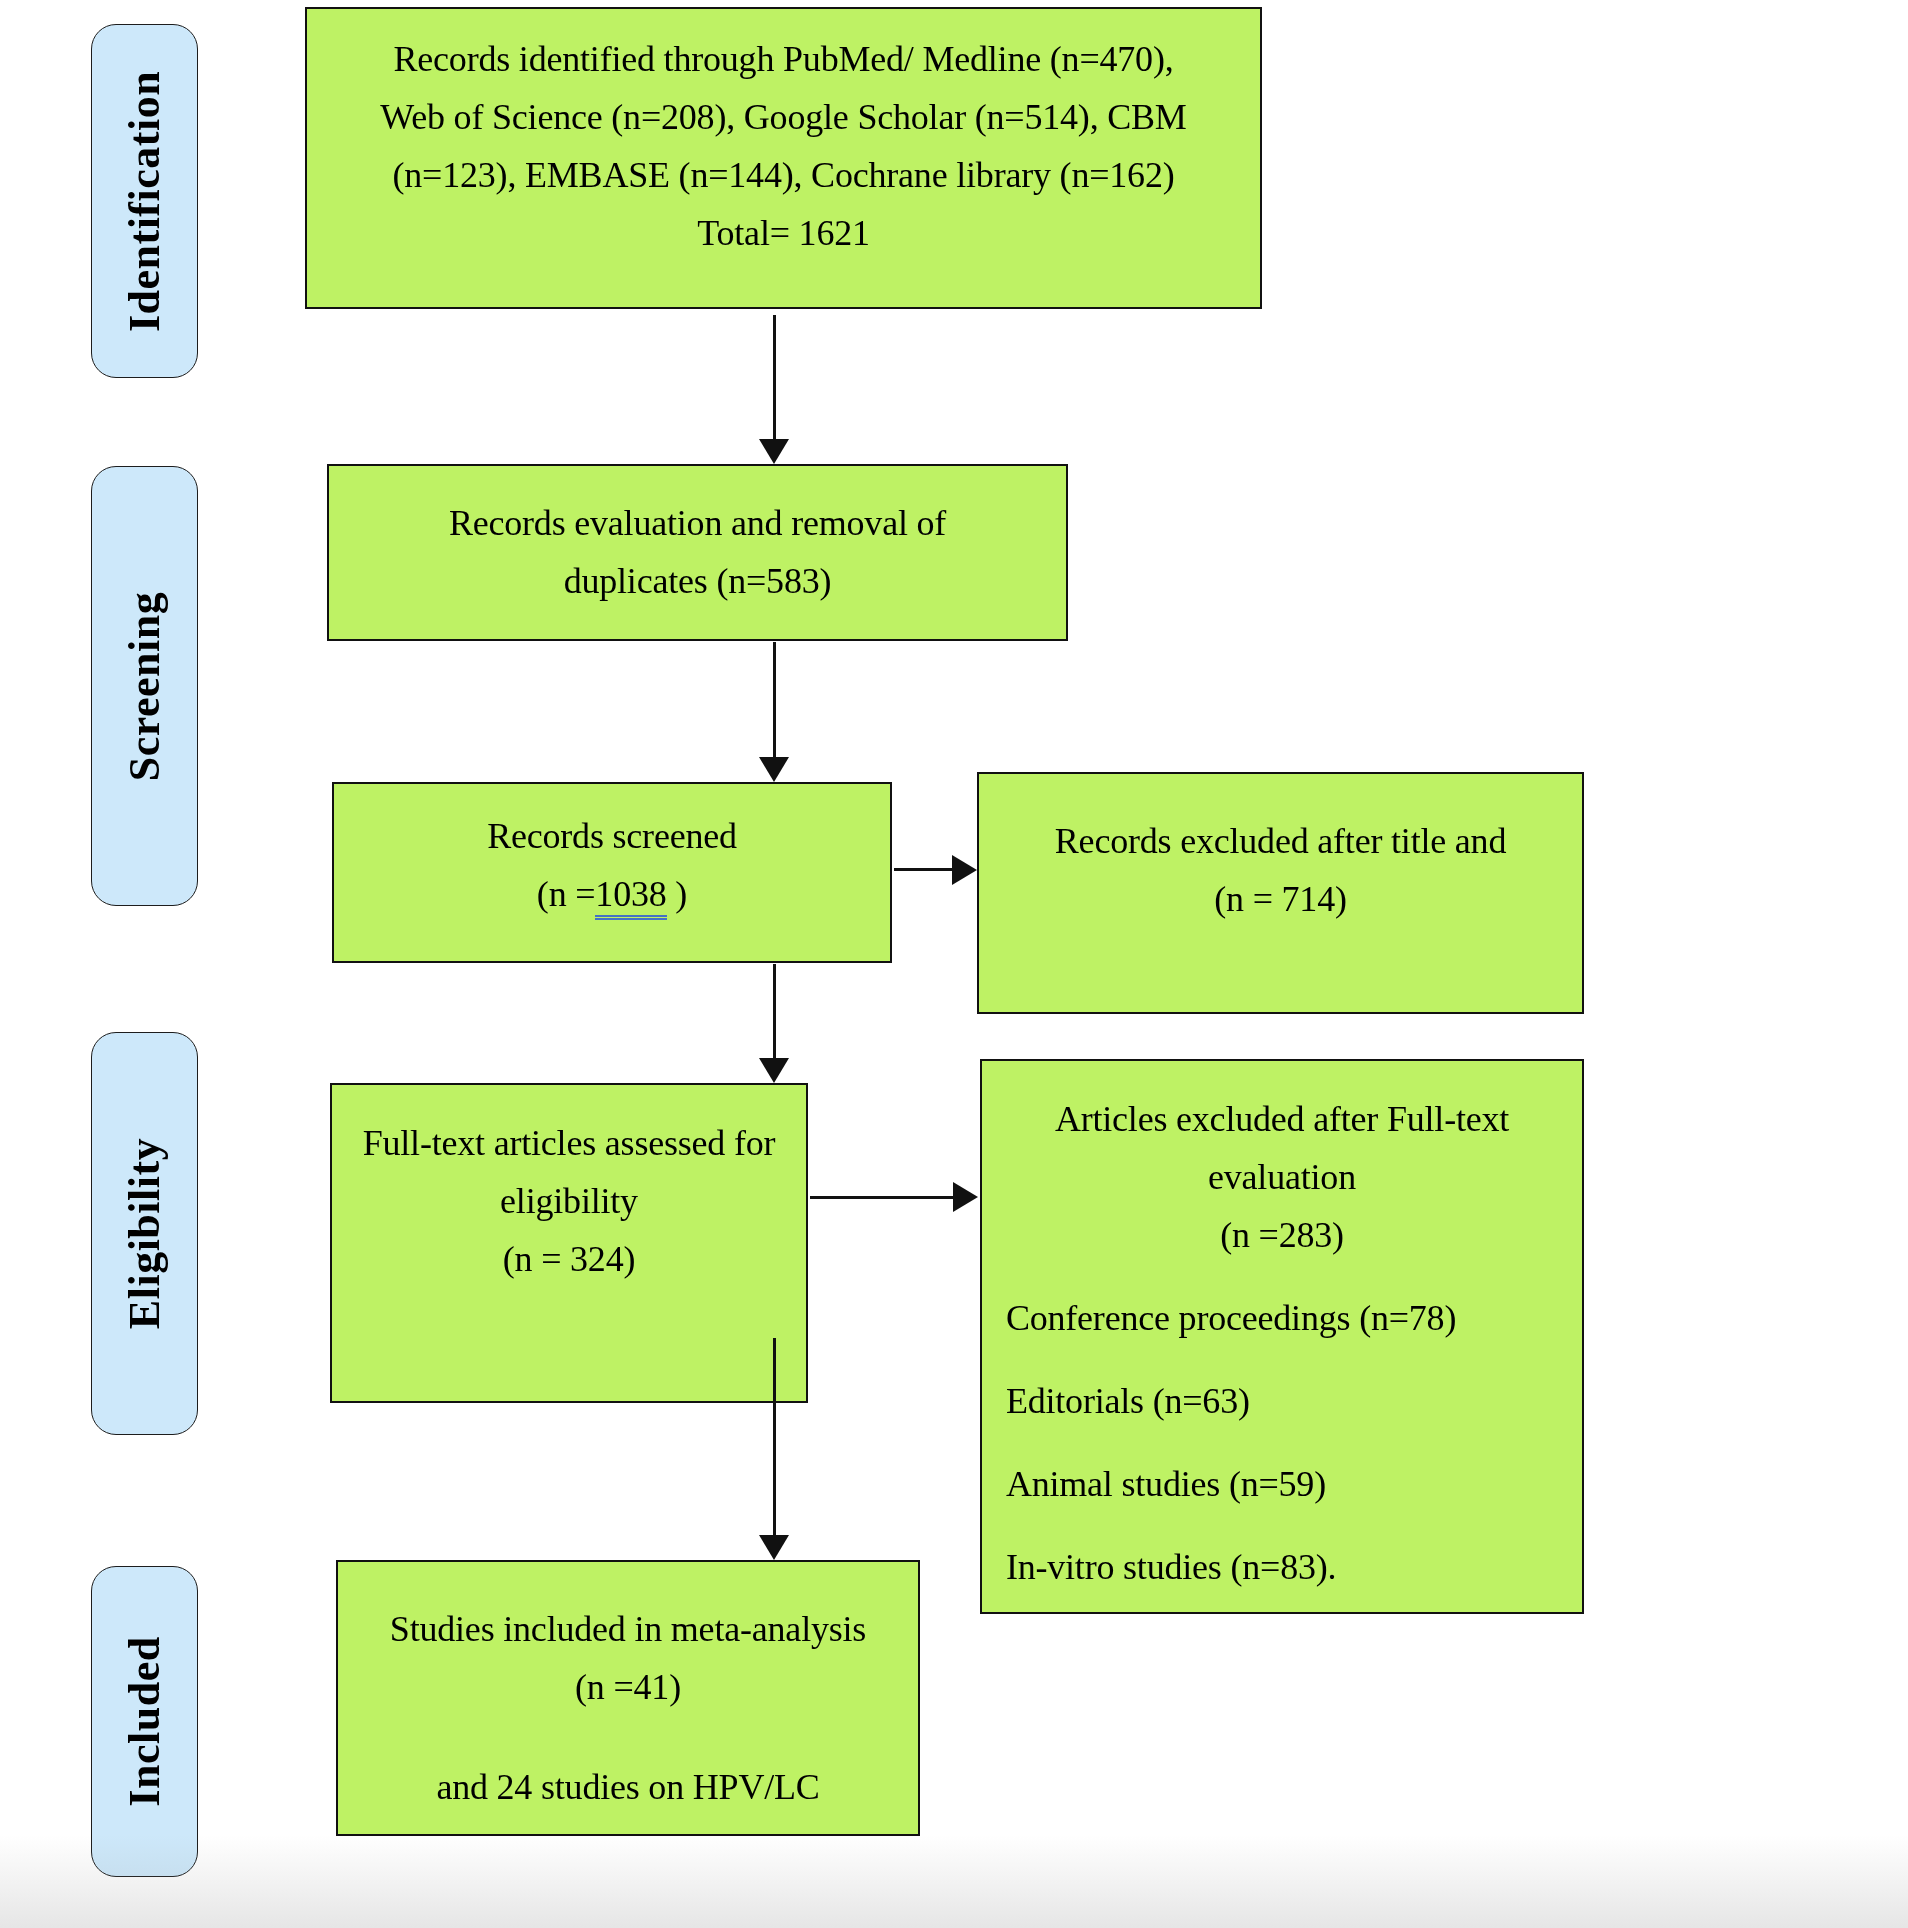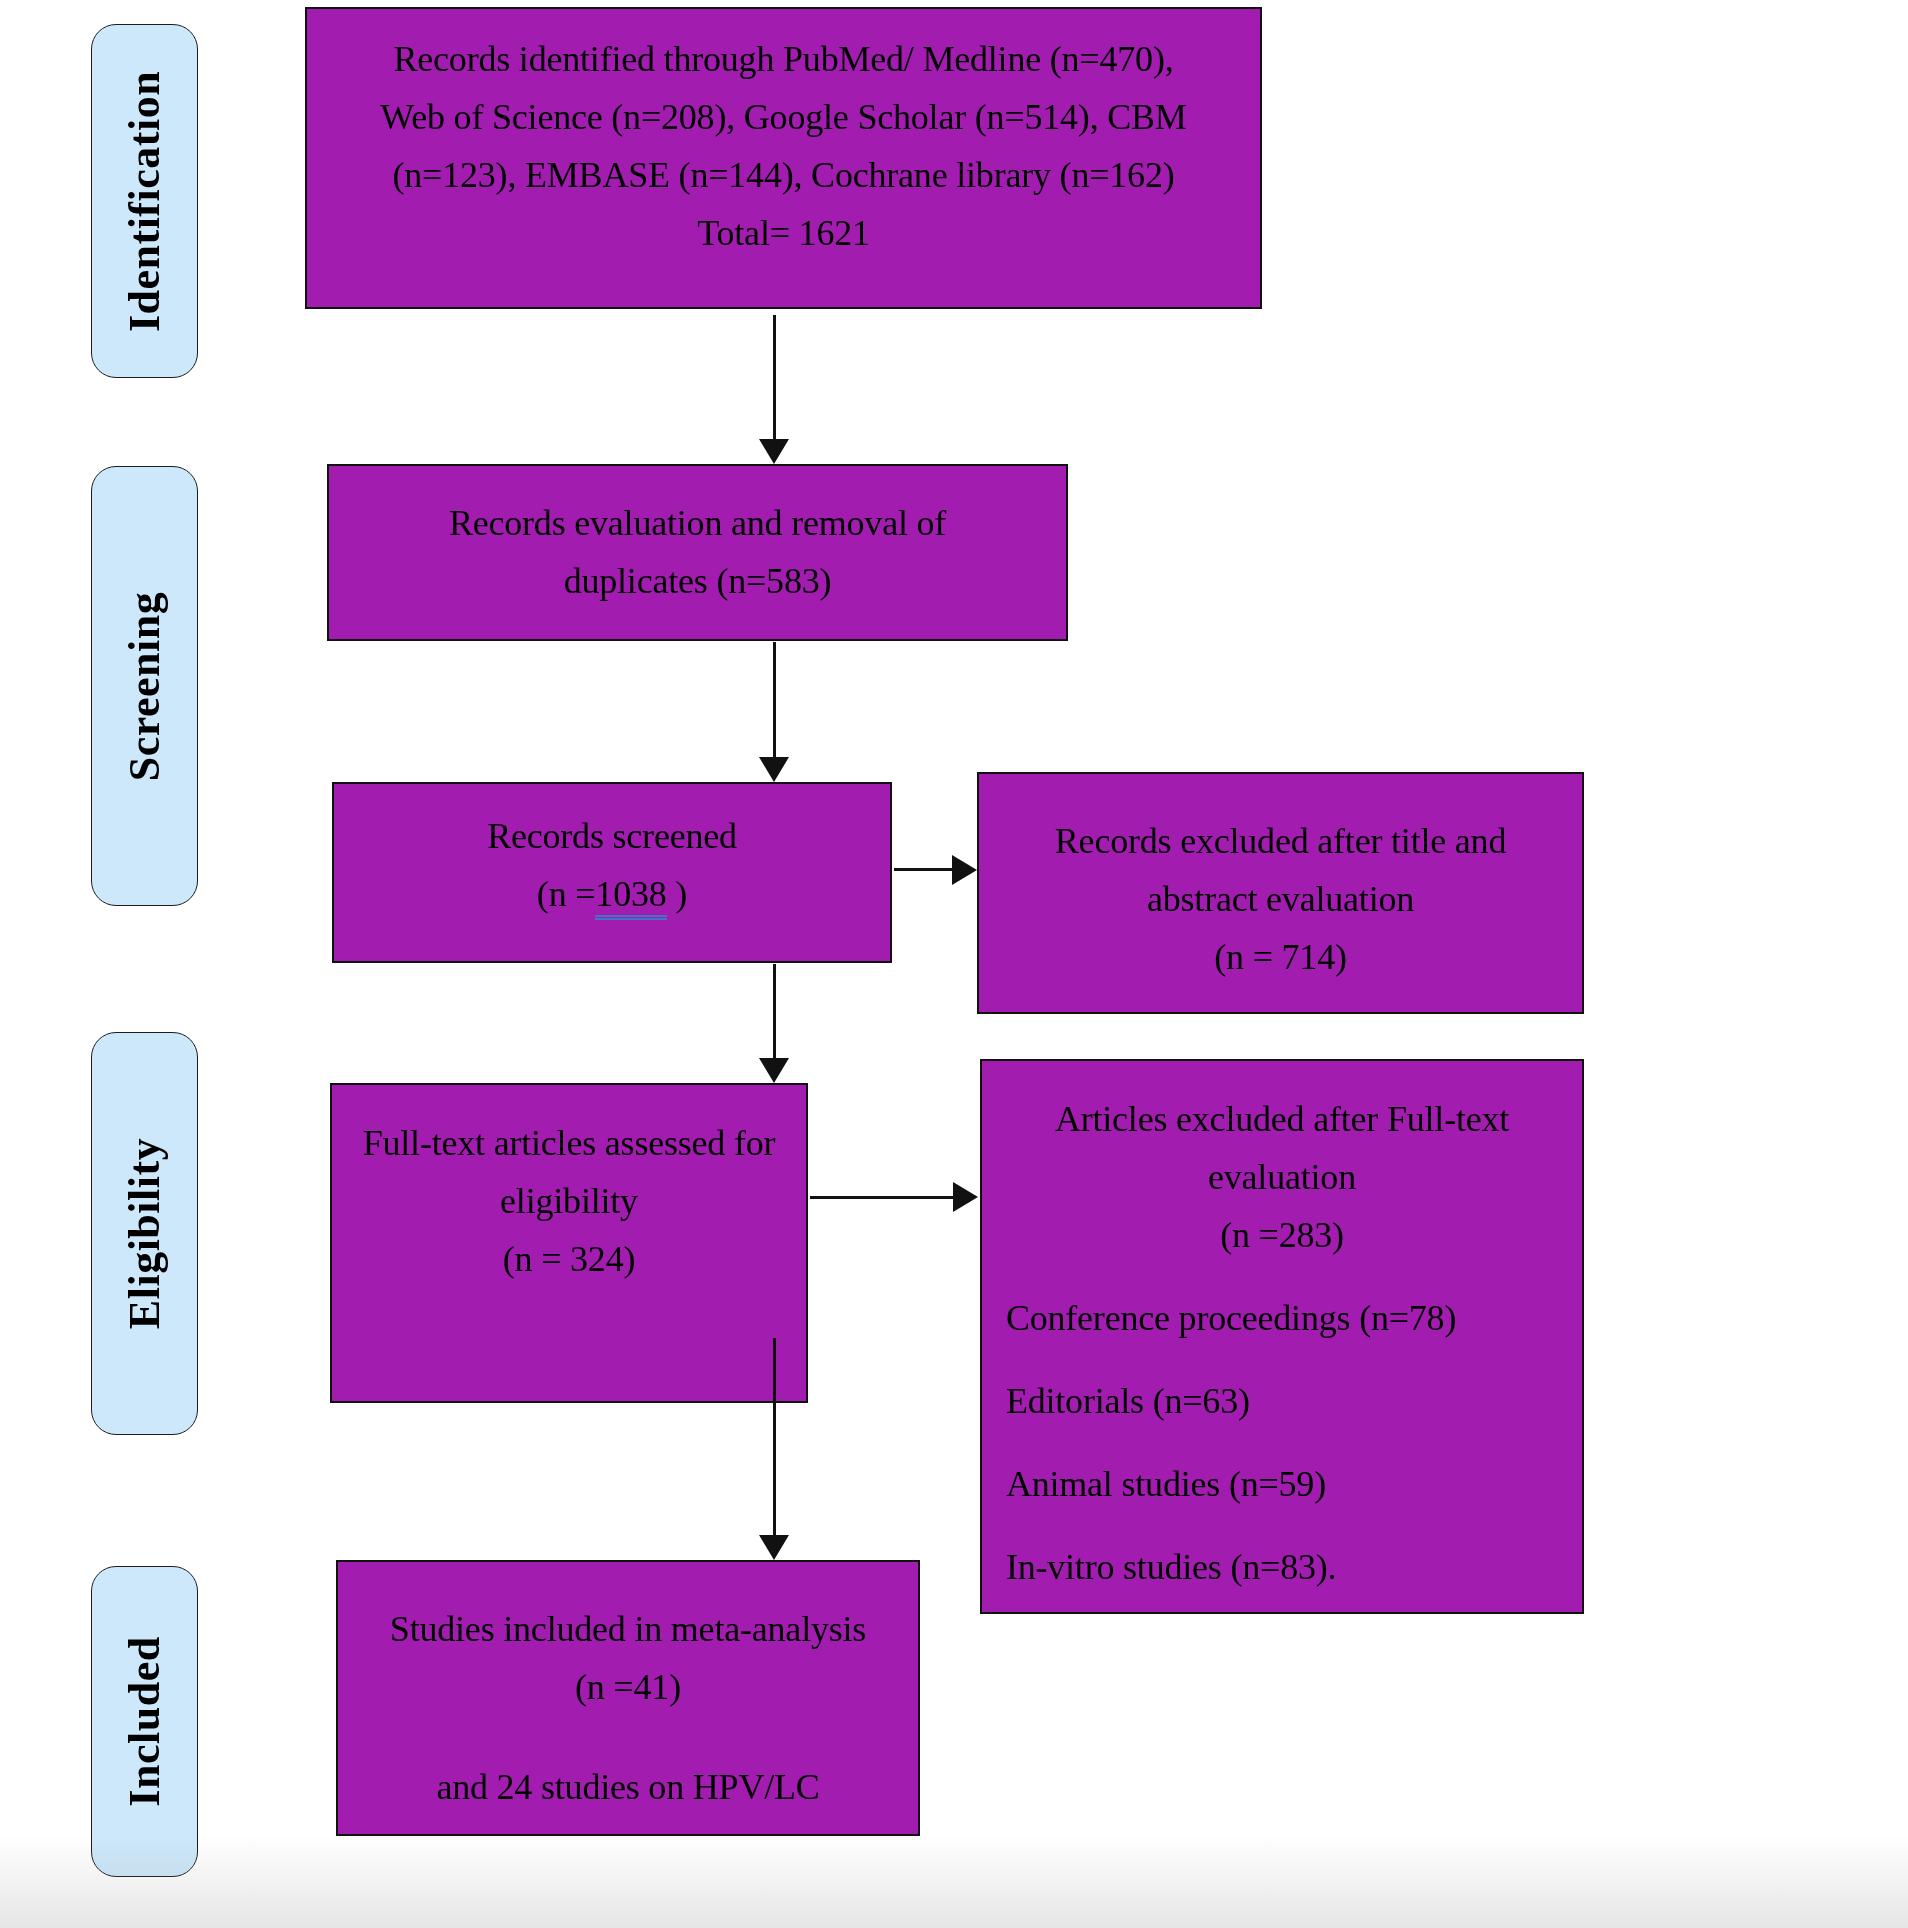--- a/index.html
+++ b/index.html
@@ -23,21 +23,21 @@
   .stage .vtext{
     transform:rotate(-90deg);
     white-space:nowrap;
     font-weight:bold;
     font-size:44px;
     letter-spacing:0.5px;
   }
   
   .flow-box{
     position:absolute;
-    background:#a21caf;
+    background:#bef264;
     border:2.9px solid #111;
     box-sizing:border-box;
     text-align:center;
     font-size:36px;
     line-height:58px;
     letter-spacing:-0.2px;
   }
   .flow-box .ln{white-space:nowrap;}
   .underline-blue{
     border-bottom:5.7px double #4472c4;
@@ -108,21 +108,20 @@
   <div class="flow-box" style="left:332px;top:782px;width:560px;height:181px;padding-top:23px;">
     <div class="ln">Records screened</div>
     <div class="ln"><span>(n =</span><span class="underline-blue">1038</span><span> )</span></div>
   </div>
 
   <div class="hline" style="left:894px;top:868px;width:60px;"></div>
   <div class="head-right" style="left:952px;top:855px;"></div>
 
   <div class="flow-box" style="left:977px;top:772px;width:607px;height:242px;padding-top:38px;">
     <div class="ln">Records excluded after title and</div>
-    <div class="ln">abstract evaluation</div>
     <div class="ln">(n = 714)</div>
   </div>
 
   <div class="vline" style="left:773px;top:964px;height:94px;"></div>
   <div class="head-down" style="left:759px;top:1058px;"></div>
 
   <div class="flow-box" style="left:330px;top:1083px;width:478px;height:320px;padding-top:29px;">
     <div class="ln">Full-text articles assessed for</div>
     <div class="ln">eligibility</div>
     <div class="ln">(n = 324)</div>

